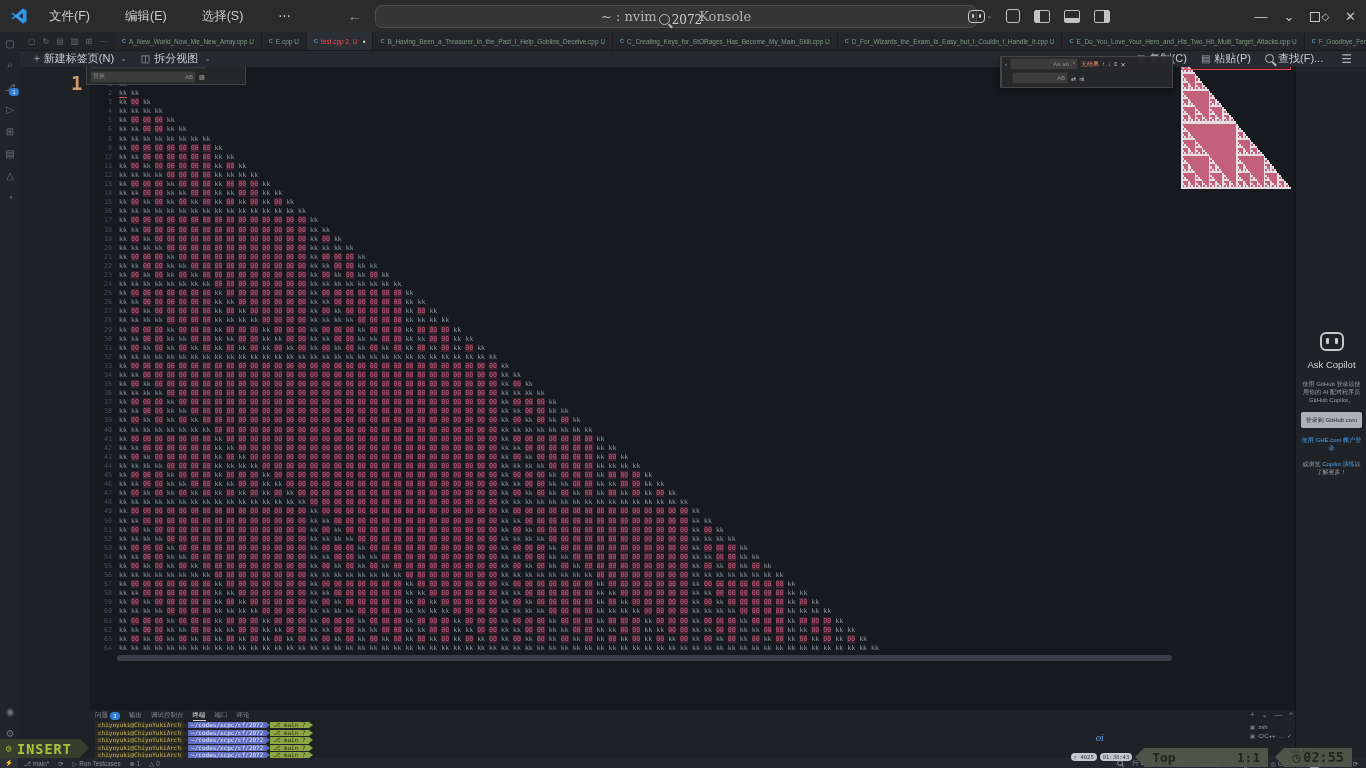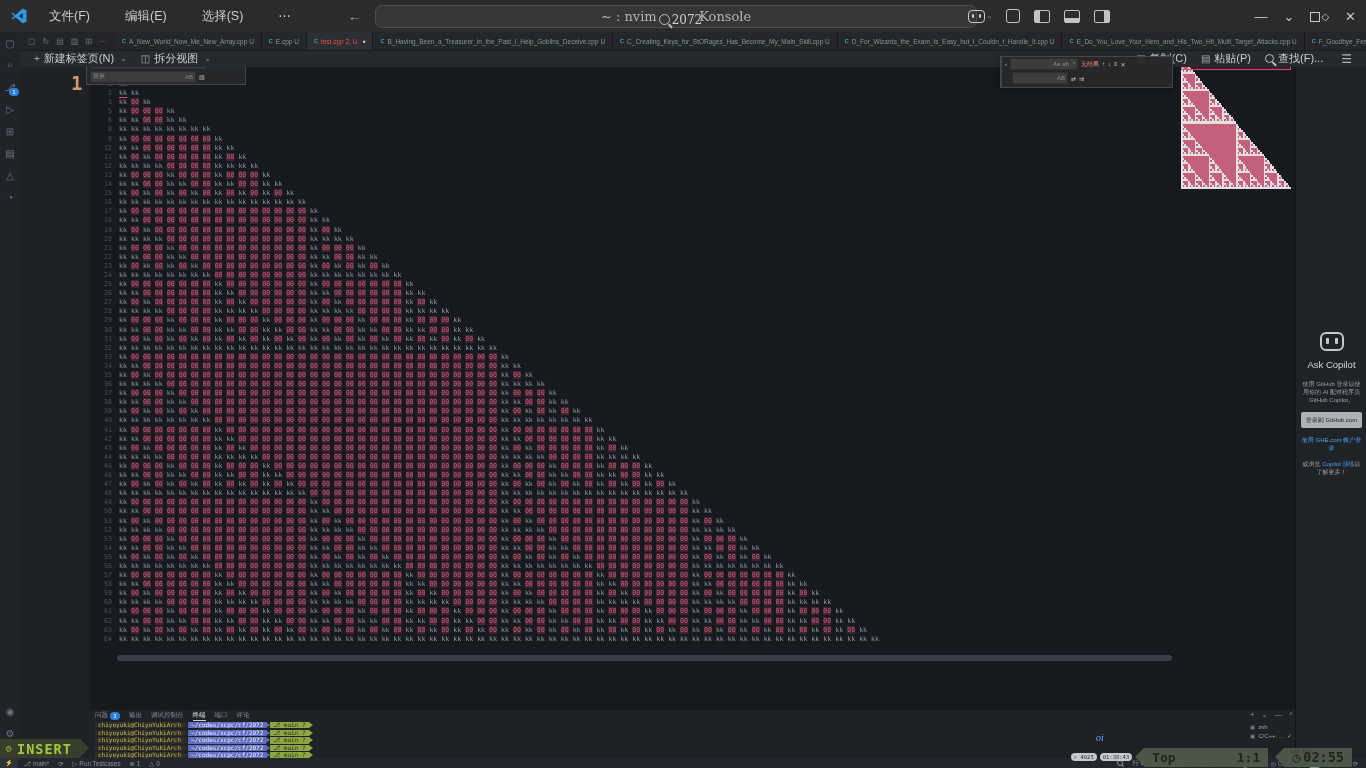--- a/index.html
+++ b/index.html
@@ -322,20 +322,21 @@
 
   <div class="bg-lnum">1</div>
   <div class="bg-cursor"></div>
   <div class="bg-dots">⋯</div>
 
   <div class="editor">
     <div id="editor-lines">
         <div class="line mono"><span class="lnum">1</span><span class="t1">kk</span></div>
         <div class="line mono"><span class="lnum">2</span><span class="t1 tok-ul">kk</span> <span class="t1">kk</span></div>
         <div class="line mono"><span class="lnum">3</span><span class="t1">kk</span> <span class="t0">00</span> <span class="t1">kk</span></div>
+        <div class="line mono"><span class="lnum">4</span><span class="t1">kk</span> <span class="t1">kk</span> <span class="t1">kk</span> <span class="t1">kk</span></div>
         <div class="line mono"><span class="lnum">5</span><span class="t1">kk</span> <span class="t0">00</span> <span class="t0">00</span> <span class="t0">00</span> <span class="t1">kk</span></div>
         <div class="line mono"><span class="lnum">6</span><span class="t1">kk</span> <span class="t1">kk</span> <span class="t0">00</span> <span class="t0">00</span> <span class="t1">kk</span> <span class="t1">kk</span></div>
         <div class="line mono"><span class="lnum">8</span><span class="t1">kk</span> <span class="t1">kk</span> <span class="t1">kk</span> <span class="t1">kk</span> <span class="t1">kk</span> <span class="t1">kk</span> <span class="t1">kk</span> <span class="t1">kk</span></div>
         <div class="line mono"><span class="lnum">9</span><span class="t1">kk</span> <span class="t0">00</span> <span class="t0">00</span> <span class="t0">00</span> <span class="t0">00</span> <span class="t0">00</span> <span class="t0">00</span> <span class="t0">00</span> <span class="t1">kk</span></div>
         <div class="line mono"><span class="lnum">12</span><span class="t1">kk</span> <span class="t1">kk</span> <span class="t0">00</span> <span class="t0">00</span> <span class="t0">00</span> <span class="t0">00</span> <span class="t0">00</span> <span class="t0">00</span> <span class="t1">kk</span> <span class="t1">kk</span></div>
         <div class="line mono"><span class="lnum">11</span><span class="t1">kk</span> <span class="t0">00</span> <span class="t1">kk</span> <span class="t0">00</span> <span class="t0">00</span> <span class="t0">00</span> <span class="t0">00</span> <span class="t0">00</span> <span class="t1">kk</span> <span class="t0">00</span> <span class="t1">kk</span></div>
         <div class="line mono"><span class="lnum">12</span><span class="t1">kk</span> <span class="t1">kk</span> <span class="t1">kk</span> <span class="t1">kk</span> <span class="t0">00</span> <span class="t0">00</span> <span class="t0">00</span> <span class="t0">00</span> <span class="t1">kk</span> <span class="t1">kk</span> <span class="t1">kk</span> <span class="t1">kk</span></div>
         <div class="line mono"><span class="lnum">13</span><span class="t1">kk</span> <span class="t0">00</span> <span class="t0">00</span> <span class="t0">00</span> <span class="t1">kk</span> <span class="t0">00</span> <span class="t0">00</span> <span class="t0">00</span> <span class="t1">kk</span> <span class="t0">00</span> <span class="t0">00</span> <span class="t0">00</span> <span class="t1">kk</span></div>
         <div class="line mono"><span class="lnum">14</span><span class="t1">kk</span> <span class="t1">kk</span> <span class="t0">00</span> <span class="t0">00</span> <span class="t1">kk</span> <span class="t1">kk</span> <span class="t0">00</span> <span class="t0">00</span> <span class="t1">kk</span> <span class="t1">kk</span> <span class="t0">00</span> <span class="t0">00</span> <span class="t1">kk</span> <span class="t1">kk</span></div>
         <div class="line mono"><span class="lnum">15</span><span class="t1">kk</span> <span class="t0">00</span> <span class="t1">kk</span> <span class="t0">00</span> <span class="t1">kk</span> <span class="t0">00</span> <span class="t1">kk</span> <span class="t0">00</span> <span class="t1">kk</span> <span class="t0">00</span> <span class="t1">kk</span> <span class="t0">00</span> <span class="t1">kk</span> <span class="t0">00</span> <span class="t1">kk</span></div>

